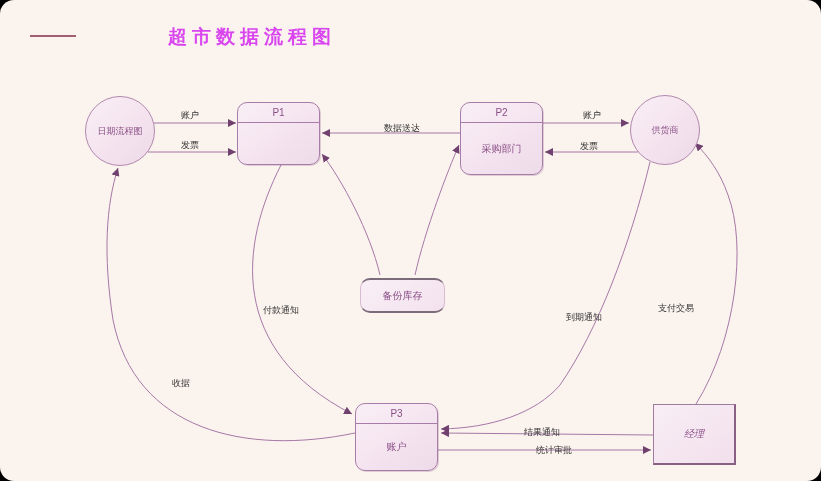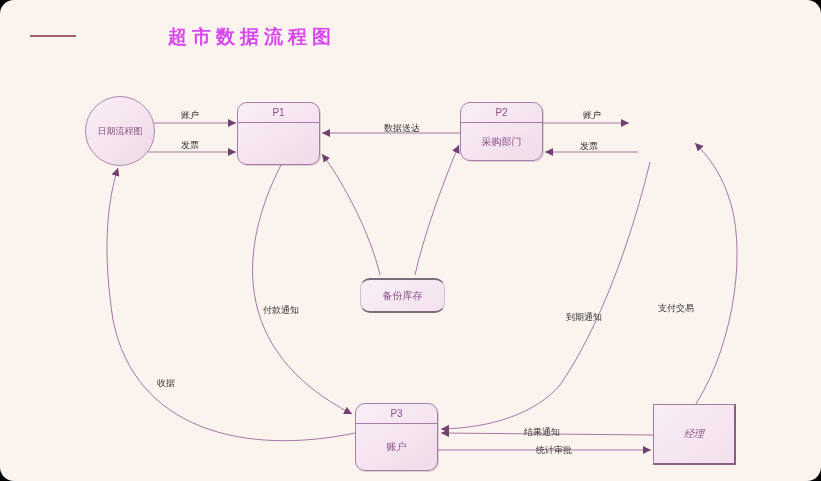--- a/index.html
+++ b/index.html
@@ -62,26 +62,29 @@
       <path d="M653,435 L441,433" marker-end="url(#arr)"></path>
       <path d="M438,450 L651,450" marker-end="url(#arr)"></path>
       <path d="M696,404 C736,340 747,245 728,195 C720,172 708,156 695,143" marker-end="url(#arr)"></path>
     </g>
   </svg>
 
   <div class="node circle" style="left:85px;top:96px;width:70px;height:70px;">
     <span>日期流程图</span>
   </div>
 
+  <div class="node circle" style="left:630px;top:95px;width:70px;height:70px;">
+    <span>供货商</span>
+  </div>
 
   <div class="node process" style="left:237px;top:102px;width:83px;height:63px;">
     <div class="hdr">P1</div>
   </div>
 
-  <div class="node process" style="left:460px;top:102px;width:83px;height:59px;">
+  <div class="node process" style="left:460px;top:102px;width:83px;height:73px;">
     <div class="hdr">P2</div>
     <div class="bd">采购部门</div>
   </div>
 
   <div class="node store" style="left:360px;top:278px;width:85px;height:35px;border-radius:10px;">
     <span>备份库存</span>
   </div>
 
   <div class="node process" style="left:355px;top:403px;width:83px;height:68px;">
     <div class="hdr">P3</div>
@@ -91,18 +94,18 @@
   <div class="node plainbox" style="left:653px;top:404px;width:83px;height:61px;">
     <span>经理</span>
   </div>
 
   <div class="flabel" style="left:181px;top:109px;">账户</div>
   <div class="flabel" style="left:181px;top:139px;">发票</div>
   <div class="flabel" style="left:384px;top:122px;">数据送达</div>
   <div class="flabel" style="left:583px;top:109px;">账户</div>
   <div class="flabel" style="left:580px;top:140px;">发票</div>
   <div class="flabel" style="left:263px;top:304px;">付款通知</div>
-  <div class="flabel" style="left:157px;top:377px;">收据</div>
+  <div class="flabel" style="left:172px;top:377px;">收据</div>
   <div class="flabel" style="left:566px;top:311px;">到期通知</div>
   <div class="flabel" style="left:658px;top:302px;">支付交易</div>
   <div class="flabel" style="left:524px;top:426px;">结果通知</div>
   <div class="flabel" style="left:536px;top:444px;">统计审批</div>
 </div>
 
 </body></html>

